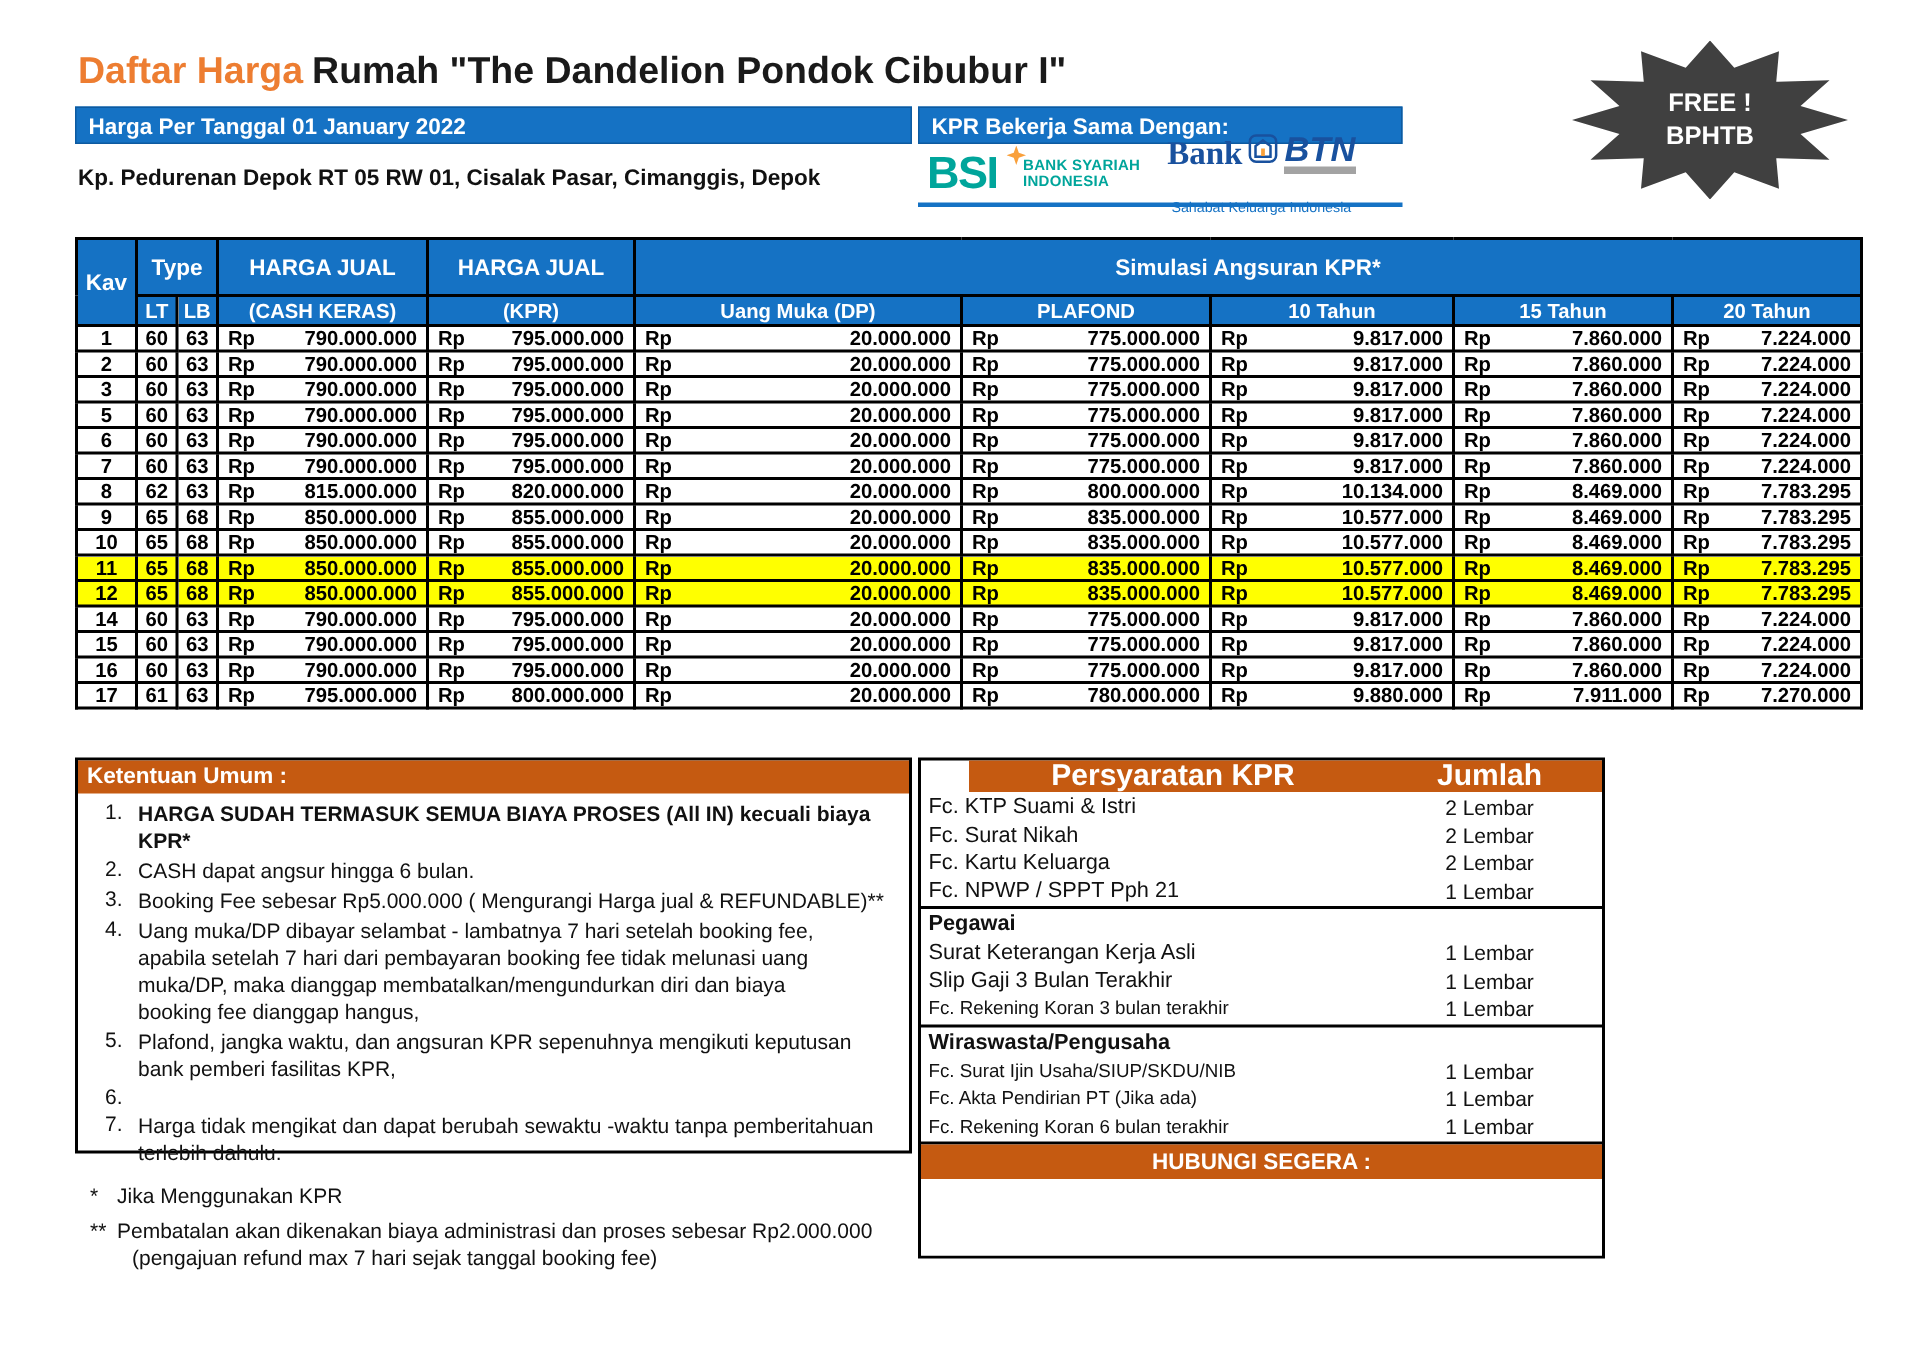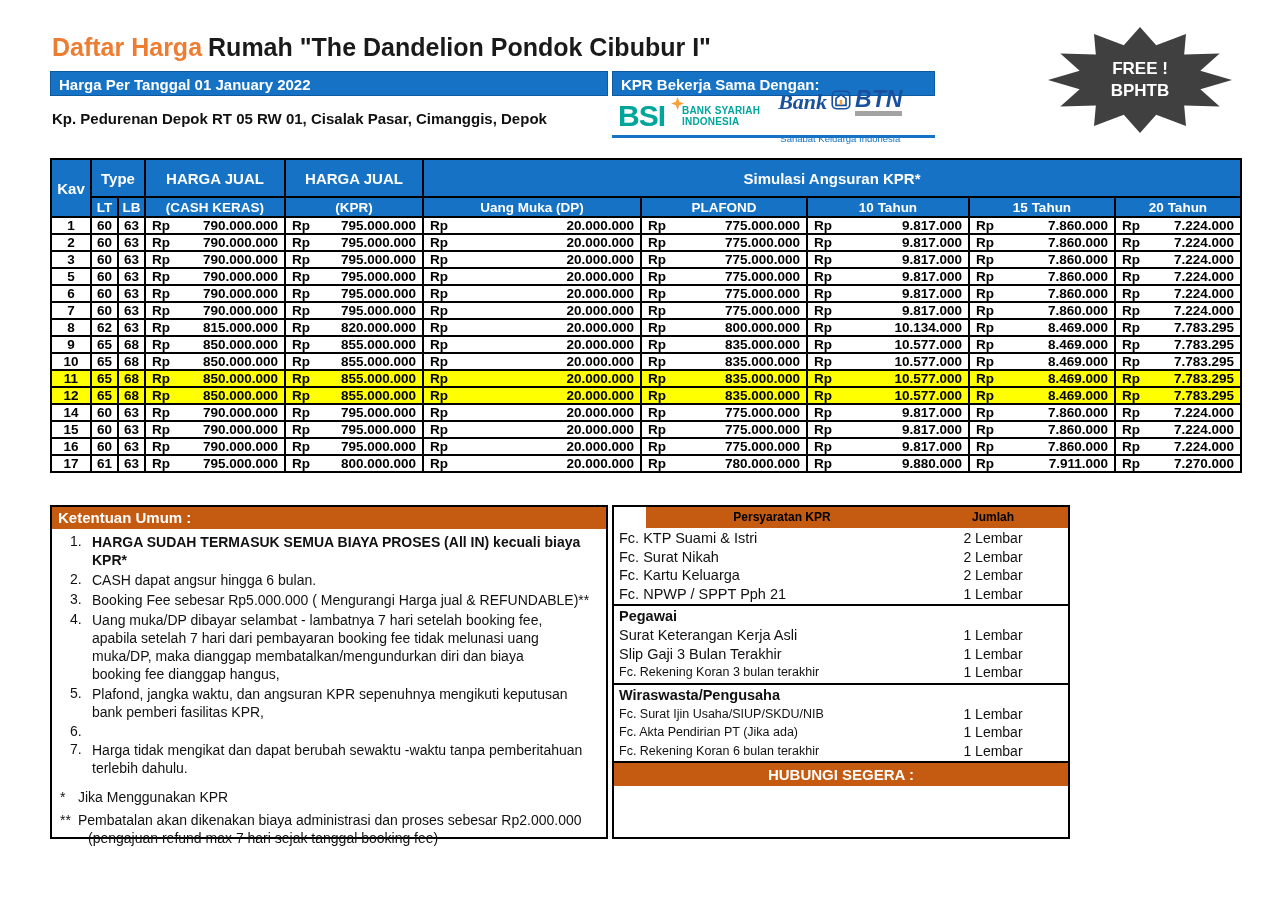--- a/index.html
+++ b/index.html
@@ -20,21 +20,21 @@
 
   
   .logos { position:absolute; left:612px; top:96px; width:323px; height:42px; border-bottom:3px solid #1572C4; display:flex; align-items:center; gap:18px; padding-left:6px; }
   .bsi { display:flex; align-items:center; gap:6px; }
   .bsi-abbr { position:relative; font-size:30px; font-weight:bold; color:#00A59B; letter-spacing:-1px; line-height:30px; }
   .bsi-star { position:absolute; top:-6px; right:-8px; width:13px; height:13px; background:#F9A03B;
     clip-path:polygon(50% 0,63% 37%,100% 50%,63% 63%,50% 100%,37% 63%,0 50%,37% 37%); }
   .bsi-name { font-size:10px; font-weight:bold; color:#00A59B; white-space:pre-line; line-height:11px; letter-spacing:.2px; }
   .btn-logo { display:flex; flex-direction:column; align-items:center; }
   .btn-row { display:flex; align-items:center; gap:4px; }
-  .btn-bank { font-family:"Liberation Serif", serif; font-style:italic; font-weight:bold; font-size:22px; color:#19519E; }
+  .btn-bank { font-family:"Liberation Serif", serif; font-weight:bold; font-size:22px; color:#19519E; }
   .btn-abbr { font-size:23px; font-weight:bold; font-style:italic; color:#19519E; border-bottom:5px solid #a3a3a3; padding-bottom:0; line-height:24px; }
   .btn-tagline { font-size:9.5px; color:#1572C4; margin-top:17px; }
 
   
   .badge { position:absolute; left:1048px; top:27px; width:184px; height:106px; background:#404040;
     clip-path:polygon(50% 0%,58.8% 17.2%,75% 6.7%,74% 26%,93.3% 25%,82.8% 41.2%,100% 50%,82.8% 58.8%,93.3% 75%,74% 74%,75% 93.3%,58.8% 82.8%,50% 100%,41.2% 82.8%,25% 93.3%,26% 74%,6.7% 75%,17.2% 58.8%,0% 50%,17.2% 41.2%,6.7% 25%,26% 26%,25% 6.7%,41.2% 17.2%);
     display:flex; flex-direction:column; align-items:center; justify-content:center; color:#fff; font-weight:bold; font-size:17px; line-height:22px; }
 
   
   table.price { position:absolute; left:50px; top:140px; width:1190px; border-collapse:collapse; table-layout:fixed;margin-top:18px; }
@@ -42,24 +42,24 @@
   table.price thead th { background:#1572C4; color:#fff; font-weight:bold; text-align:center; }
   .h1 th { font-size:15px; height:38px; }
   .h2 th { font-size:13.5px; height:20px; }
   table.price tbody td { font-size:13.5px; font-weight:bold; color:#000; height:17px; }
   td.c { text-align:center; font-size:14px; }
   td.money { padding:0 6px; }
   td.money .cellflex { display:flex; justify-content:space-between; align-items:center; }
   tr.hl td { background:#FFFF00; }
 
   
-  .box-left { position:absolute; left:50px; top:505px; width:558px; height:334px; border:2px solid #000; background:#fff; }
+  .box-left { position:absolute; left:50px; top:505px; width:558px; height:264px; border:2px solid #000; background:#fff; }
   .box-right { position:absolute; left:612px; top:505px; width:458px; height:334px; border:2px solid #000; background:#fff; display:flex; flex-direction:column; }
   .box-header { background:#C55A11; color:#fff; font-weight:bold; font-size:15px; height:22px; line-height:22px; padding-left:6px; }
-  .p-head { display:flex; background:#C55A11; color:#000000; font-weight:bold; font-size:12px; height:21px; line-height:21px;margin-left:32px; }
+  .p-head { display:flex; background:#C55A11; color:#ffffff; font-weight:bold; font-size:20px; height:21px; line-height:21px;margin-left:32px; }
   .p-head .ph-label { flex:1; text-align:center; }
   .p-head .ph-qty { width:150px; text-align:center; }
 
   .k-body { padding:4px 6px 0 10px; }
   .k-item { display:flex; margin-bottom:2px; }
   .k-num { width:30px; text-align:left; padding-left:8px; font-size:14px; color:#111; flex:none; }
   .k-text { font-size:14px; color:#111; white-space:pre-line; line-height:18px; }
   .k-text.b { font-weight:bold; }
   .f-area { padding:4px 6px 0 6px; }
   .f-item { display:flex; margin-top:5px; font-size:14px; color:#111; line-height:18px; }

